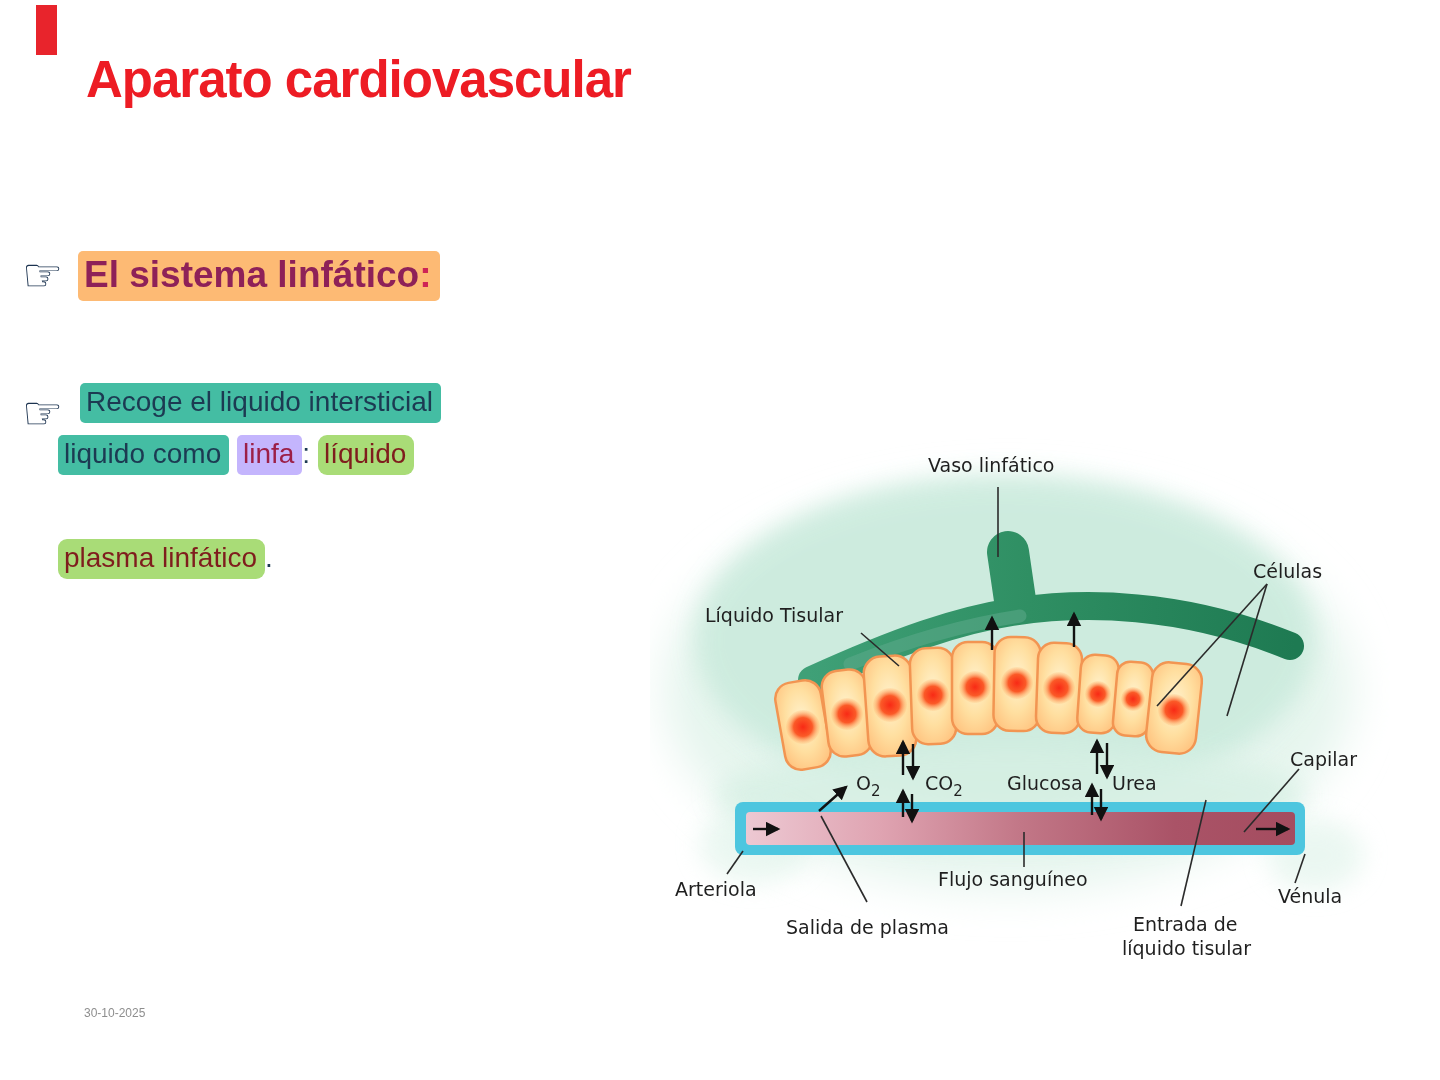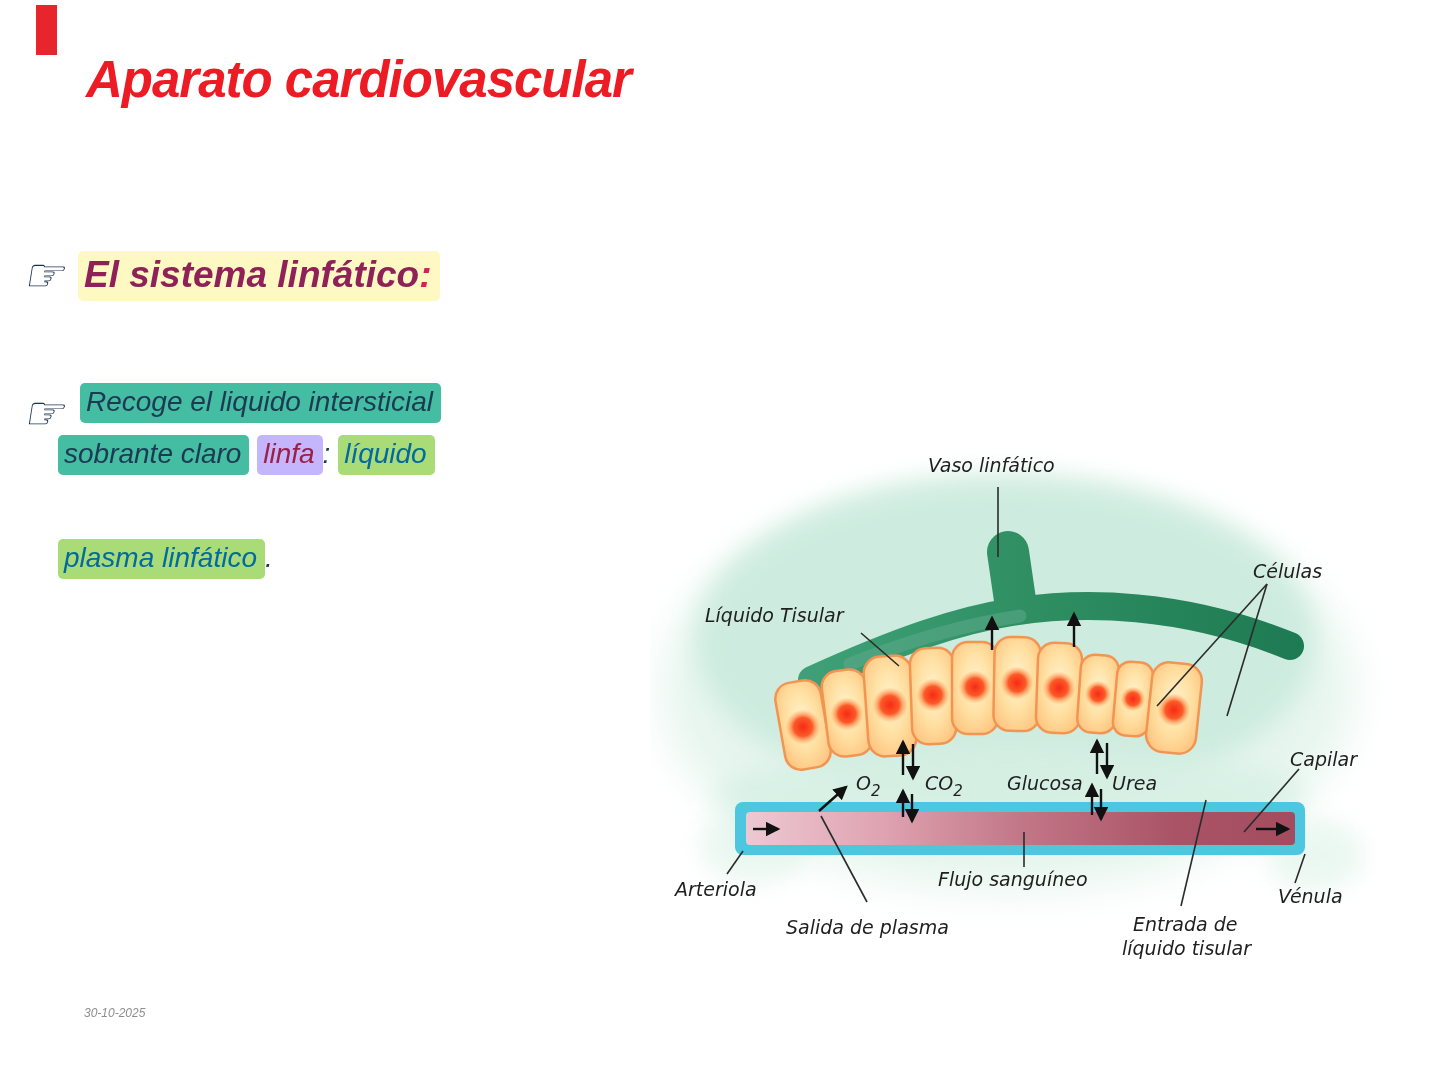--- a/index.html
+++ b/index.html
@@ -1,44 +1,44 @@
 <!DOCTYPE html>
 <html><head>
 <meta charset="utf-8">
 <style>
   html,body{margin:0;padding:0;background:#ffffff;}
   #slide{
     position:relative; width:1440px; height:1080px; background:#ffffff;
-    font-family:"Liberation Sans", sans-serif; overflow:hidden;font-style:italic;
+    font-family:"Liberation Sans", sans-serif; overflow:hidden;
   }
   
   #accent-bar{position:absolute; left:36px; top:5px; width:21px; height:50px; background:#E8242C;}
   
   #title{
     position:absolute; left:86px; top:50px; font-size:51px; font-weight:bold;
     color:#ED1C24; letter-spacing:-1px; white-space:nowrap;
   }
   
   .hand{position:absolute; font-size:46px; color:#1C3350; line-height:1;}
   #hand1{left:22px; top:252px;}
   #hand2{left:22px; top:390px;}
   
   #bullet1{position:absolute; left:78px; top:254px; font-size:37px; font-weight:bold; white-space:nowrap;}
   .hl{padding:3px 8px 6px 6px; border-radius:5px;}
-  .hl-pink{background:#fef9c3; color:#8E2158;}
+  .hl-pink{background:#fdba74; color:#8E2158;}
   .b1-colon{color:#CE2456;}
   
   .pline{position:absolute; font-size:28px; white-space:nowrap;}
   #pl1{left:80px; top:386px;}
   #pl2{left:58px; top:438px;}
   #pl3{left:58px; top:490px;}
   #pl4{left:58px; top:542px;}
   .hl-teal{background:#44BDA3; color:#1C3A52;}
   .hl-crimson{background:#c4b5fd; color:#9C1F47;margin-top:12px;}
-  .hl-green{background:#A9DC77; color:#0369a1;}
+  .hl-green{background:#A9DC77; color:#7f1d1d;border-radius:9px;}
   .navy{color:#1C3A52;}
   
   #footer-date{position:absolute; left:84px; top:1006px; font-size:12px; color:#8E8E8E;}
   
   #diagram{position:absolute; left:650px; top:430px;}
   .dlabel{font-family:"DejaVu Sans", sans-serif; font-size:19px; fill:#1F1F1F;}
   .dline{stroke:#2B2B2B; stroke-width:1.6; fill:none;}
   .darrow{stroke:#111111; stroke-width:2.4; fill:none;}
 </style>
 </head>
@@ -48,21 +48,21 @@
 
   <div id="accent-bar"></div>
 
   <div id="title">Aparato cardiovascular</div>
 
   <span class="hand" id="hand1">☞</span>
   <div id="bullet1"><span class="hl hl-pink"><span>El sistema linfático</span><span class="b1-colon">:</span></span></div>
 
   <span class="hand" id="hand2">☞</span>
   <div class="pline" id="pl1"><span class="hl hl-teal">Recoge el liquido intersticial</span></div>
-  <div class="pline" id="pl2"><span class="hl hl-teal">sobrante claro</span> <span class="hl hl-crimson">linfa</span><span class="navy">:</span> <span class="hl hl-green">líquido</span></div>
+  <div class="pline" id="pl2"><span class="hl hl-teal">liquido como</span> <span class="hl hl-crimson">linfa</span><span class="navy">:</span> <span class="hl hl-green">líquido</span></div>
   <div class="pline" id="pl4"><span class="hl hl-green">plasma linfático</span><span class="navy">.</span></div>
 
   <div id="footer-date">30-10-2025</div>
 
   <svg id="diagram" width="740" height="600" viewBox="650 430 740 600" xmlns="http://www.w3.org/2000/svg">
     <defs>
       <filter id="blurBig" x="-50%" y="-50%" width="200%" height="200%">
           <feGaussianBlur stdDeviation="22"></feGaussianBlur>
         </filter>
       <filter id="blurMid" x="-50%" y="-50%" width="200%" height="200%">

